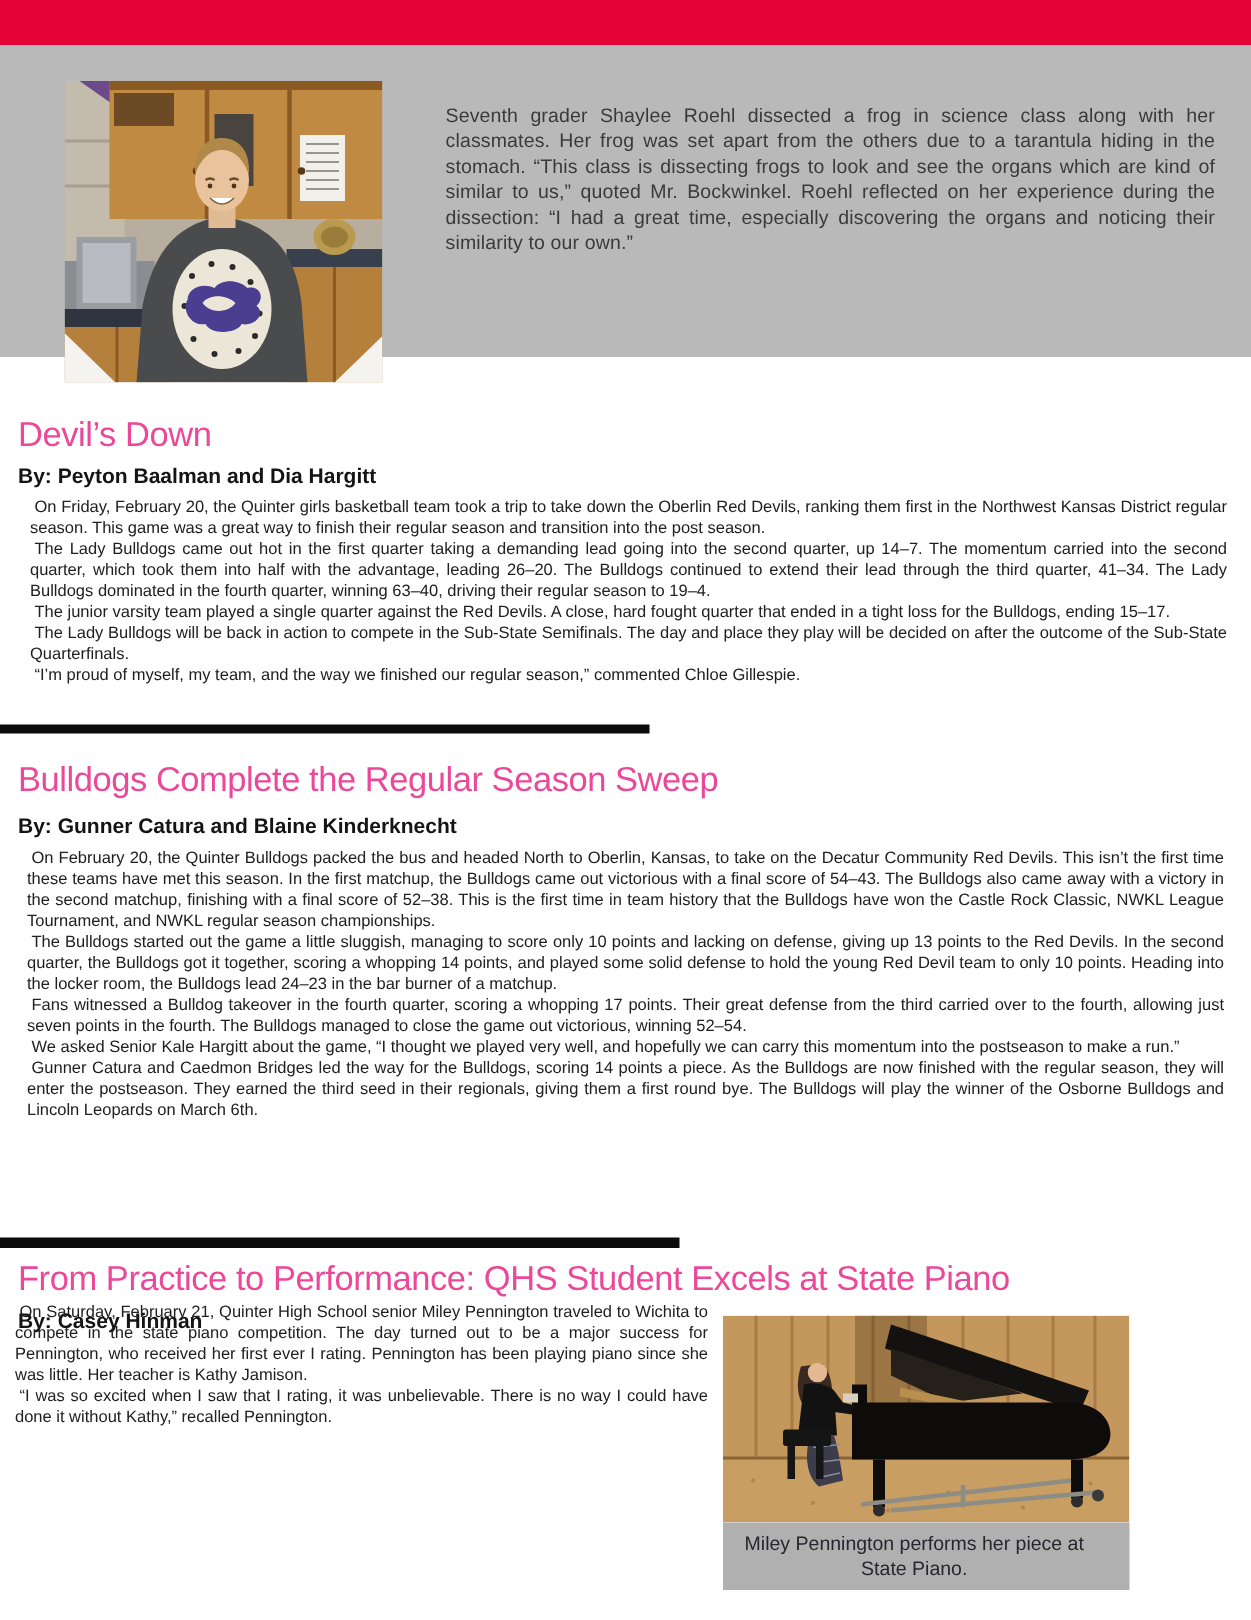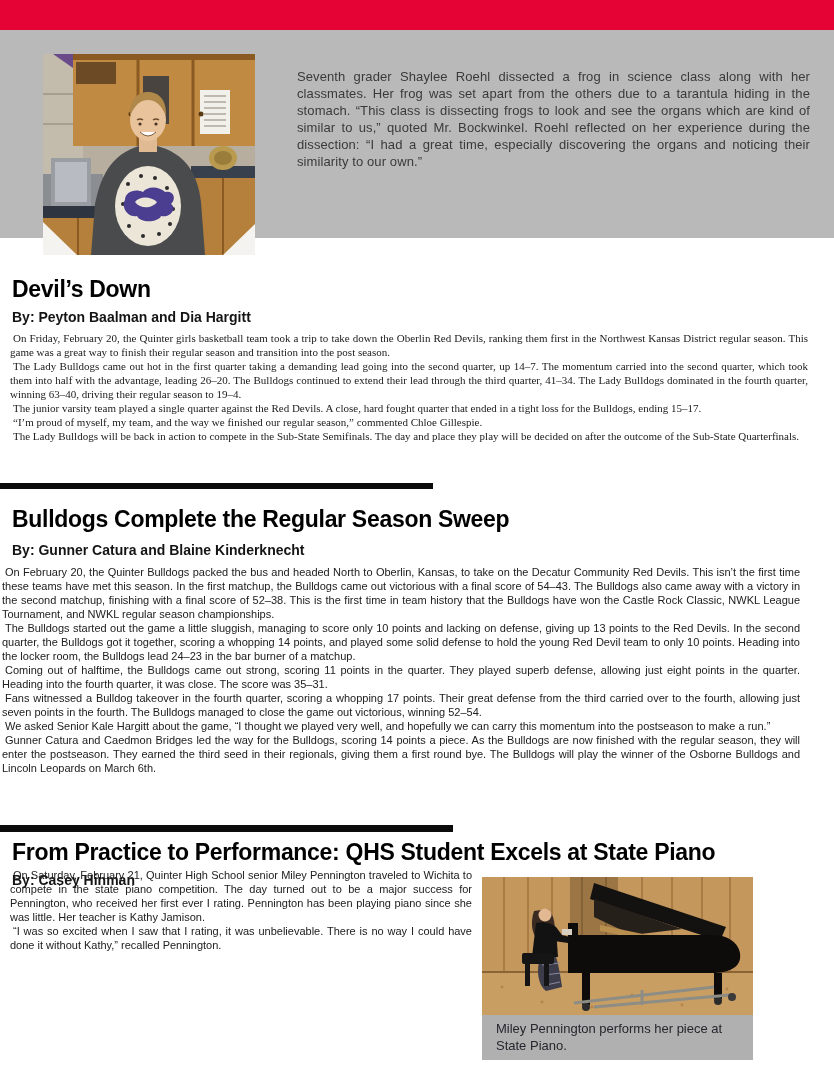--- a/index.html
+++ b/index.html
@@ -15,50 +15,50 @@
 
   #hero-section { left: 0; top: 30px; width: 834px; height: 208px; background: #b9b9b9; }
   #hero-photo { left: 43px; top: 24px; width: 212px; height: 201px; overflow: hidden; }
   #hero-paragraph {
     left: 297px; top: 38px; width: 513px;
     font-size: 13px; line-height: 17px; text-align: justify;
     color: #3a3a3a; letter-spacing: 0.1px;
   }
 
   .article-title {
-    font-weight: 700; font-size: 23px; letter-spacing: -0.3px;
-    color: #000000; white-space: nowrap;
+    font-weight: 400; font-size: 23px; letter-spacing: -0.3px;
+    color: #ec4899; white-space: nowrap;
   }
   .article-byline {
     font-weight: 700; font-size: 14px; color: #141414; text-align: right;
   }
   .article-body p {
     font-size: 11px; line-height: 14px; text-align: justify;
     color: #202020; text-indent: 3px;
   }
   .article-body { overflow: hidden; }
 
   .divider { background: #0b0b0b; }
 
   #piano-photo { left: 482px; top: 877px; width: 271px; height: 138px; overflow: hidden; }
   #piano-caption {
     left: 482px; top: 1015px; width: 271px; height: 45px;
     background: #b0b0b0; color: #26262e;
-    font-size: 13px; line-height: 17px; 
+    font-size: 13px; line-height: 17px; text-align: center;
     padding: 5px 30px 0 14px;
   }
 
   #a1-title  { left: 12px; top: 276px; }
   #a1-byline { left: 12px; top: 309px; }
-  #a1-body   { left: 10px; top: 331px; width: 798px; height: 150px; font-family: Liberation Serif, serif; }
+  #a1-body   { left: 20px; top: 331px; width: 798px; height: 150px; }
   #divider-1 { left: 0; top: 483px; width: 433px; height: 6px; }
 
   #a2-title  { left: 12px; top: 506px; }
   #a2-byline { left: 12px; top: 542px; }
-  #a2-body   { left: 2px; top: 565px; width: 798px; height: 257px; }
+  #a2-body   { left: 18px; top: 565px; width: 798px; height: 257px; }
   #divider-2 { left: 0; top: 825px; width: 453px; height: 7px; }
 
   #a3-title  { left: 12px; top: 839px; }
   #a3-byline { left: 12px; top: 872px; }
   #a3-body   { left: 10px; top: 868px; width: 462px; height: 117px; }
 </style>
 </head>
 <body>
 
 <div id="page">
@@ -133,32 +133,31 @@
     </div>
     <div id="hero-paragraph" class="abs">Seventh grader Shaylee Roehl dissected a frog in science class along with her classmates. Her frog was set apart from the others due to a tarantula hiding in the stomach. “This class is dissecting frogs to look and see the organs which are kind of similar to us,” quoted Mr. Bockwinkel. Roehl reflected on her experience during the dissection: “I had a great time, especially discovering the organs and noticing their similarity to our own.”</div>
   </div>
 
   <div id="a1-title" class="abs article-title">Devil’s Down</div>
   <div id="a1-byline" class="abs article-byline">By: Peyton Baalman and Dia Hargitt</div>
   <div id="a1-body" class="abs article-body">
     <p>On Friday, February 20, the Quinter girls basketball team took a trip to take down the Oberlin Red Devils, ranking them first in the Northwest Kansas District regular season. This game was a great way to finish their regular season and transition into the post season.</p>
     <p>The Lady Bulldogs came out hot in the first quarter taking a demanding lead going into the second quarter, up 14–7. The momentum carried into the second quarter, which took them into half with the advantage, leading 26–20. The Bulldogs continued to extend their lead through the third quarter, 41–34. The Lady Bulldogs dominated in the fourth quarter, winning 63–40, driving their regular season to 19–4.</p>
     <p>The junior varsity team played a single quarter against the Red Devils. A close, hard fought quarter that ended in a tight loss for the Bulldogs, ending 15–17.</p>
+    <p>The Lady Bulldogs will be back in action to compete in the Sub-State Semifinals. The day and place they play will be decided on after the outcome of the Sub-State Quarterfinals.</p>
     <p>“I’m proud of myself, my team, and the way we finished our regular season,” commented Chloe Gillespie.</p>
-    <p>The Lady Bulldogs will be back in action to compete in the Sub-State Semifinals. The day and place they play will be decided on after the outcome of the Sub-State Quarterfinals.</p>
   </div>
 
   <div id="divider-1" class="abs divider"></div>
 
   <div id="a2-byline" class="abs article-byline">By: Gunner Catura and Blaine Kinderknecht</div>
   <div id="a2-title" class="abs article-title">Bulldogs Complete the Regular Season Sweep</div>
   <div id="a2-body" class="abs article-body">
     <p>On February 20, the Quinter Bulldogs packed the bus and headed North to Oberlin, Kansas, to take on the Decatur Community Red Devils. This isn’t the first time these teams have met this season. In the first matchup, the Bulldogs came out victorious with a final score of 54–43. The Bulldogs also came away with a victory in the second matchup, finishing with a final score of 52–38. This is the first time in team history that the Bulldogs have won the Castle Rock Classic, NWKL League Tournament, and NWKL regular season championships.</p>
     <p>The Bulldogs started out the game a little sluggish, managing to score only 10 points and lacking on defense, giving up 13 points to the Red Devils. In the second quarter, the Bulldogs got it together, scoring a whopping 14 points, and played some solid defense to hold the young Red Devil team to only 10 points. Heading into the locker room, the Bulldogs lead 24–23 in the bar burner of a matchup.</p>
-    <p>Coming out of halftime, the Bulldogs came out strong, scoring 11 points in the quarter. They played superb defense, allowing just eight points in the quarter. Heading into the fourth quarter, it was close. The score was 35–31.</p>
     <p>Fans witnessed a Bulldog takeover in the fourth quarter, scoring a whopping 17 points. Their great defense from the third carried over to the fourth, allowing just seven points in the fourth. The Bulldogs managed to close the game out victorious, winning 52–54.</p>
     <p>We asked Senior Kale Hargitt about the game, “I thought we played very well, and hopefully we can carry this momentum into the postseason to make a run.”</p>
     <p>Gunner Catura and Caedmon Bridges led the way for the Bulldogs, scoring 14 points a piece. As the Bulldogs are now finished with the regular season, they will enter the postseason. They earned the third seed in their regionals, giving them a first round bye. The Bulldogs will play the winner of the Osborne Bulldogs and Lincoln Leopards on March 6th.</p>
   </div>
 
   <div id="divider-2" class="abs divider"></div>
 
   <div id="a3-title" class="abs article-title">From Practice to Performance: QHS Student Excels at State Piano</div>
   <div id="a3-byline" class="abs article-byline">By: Casey Hinman</div>
   <div id="a3-body" class="abs article-body">

